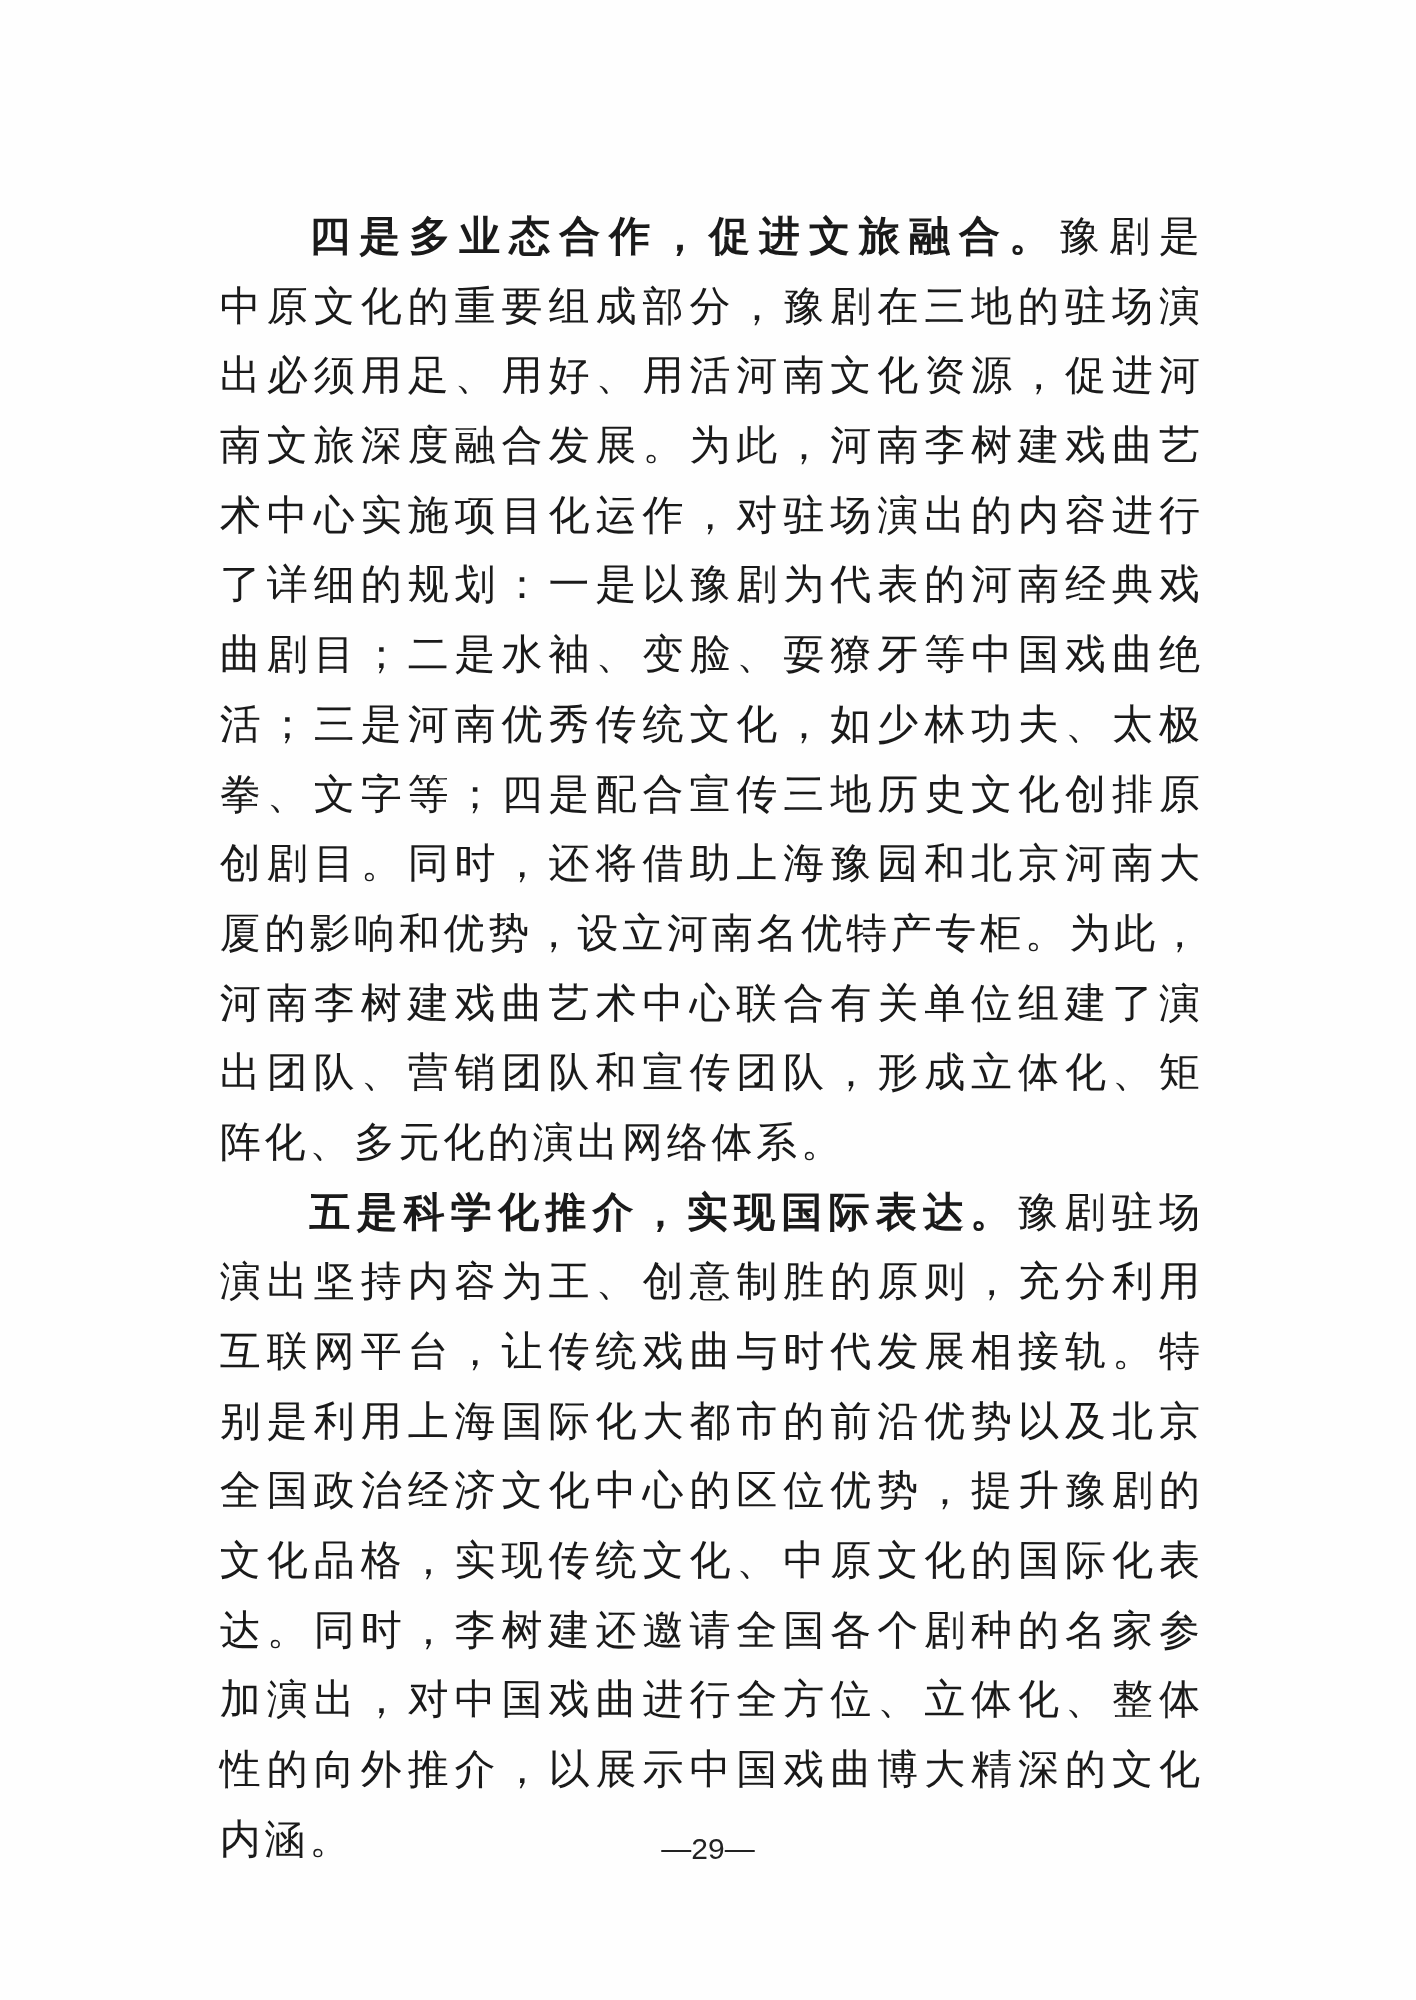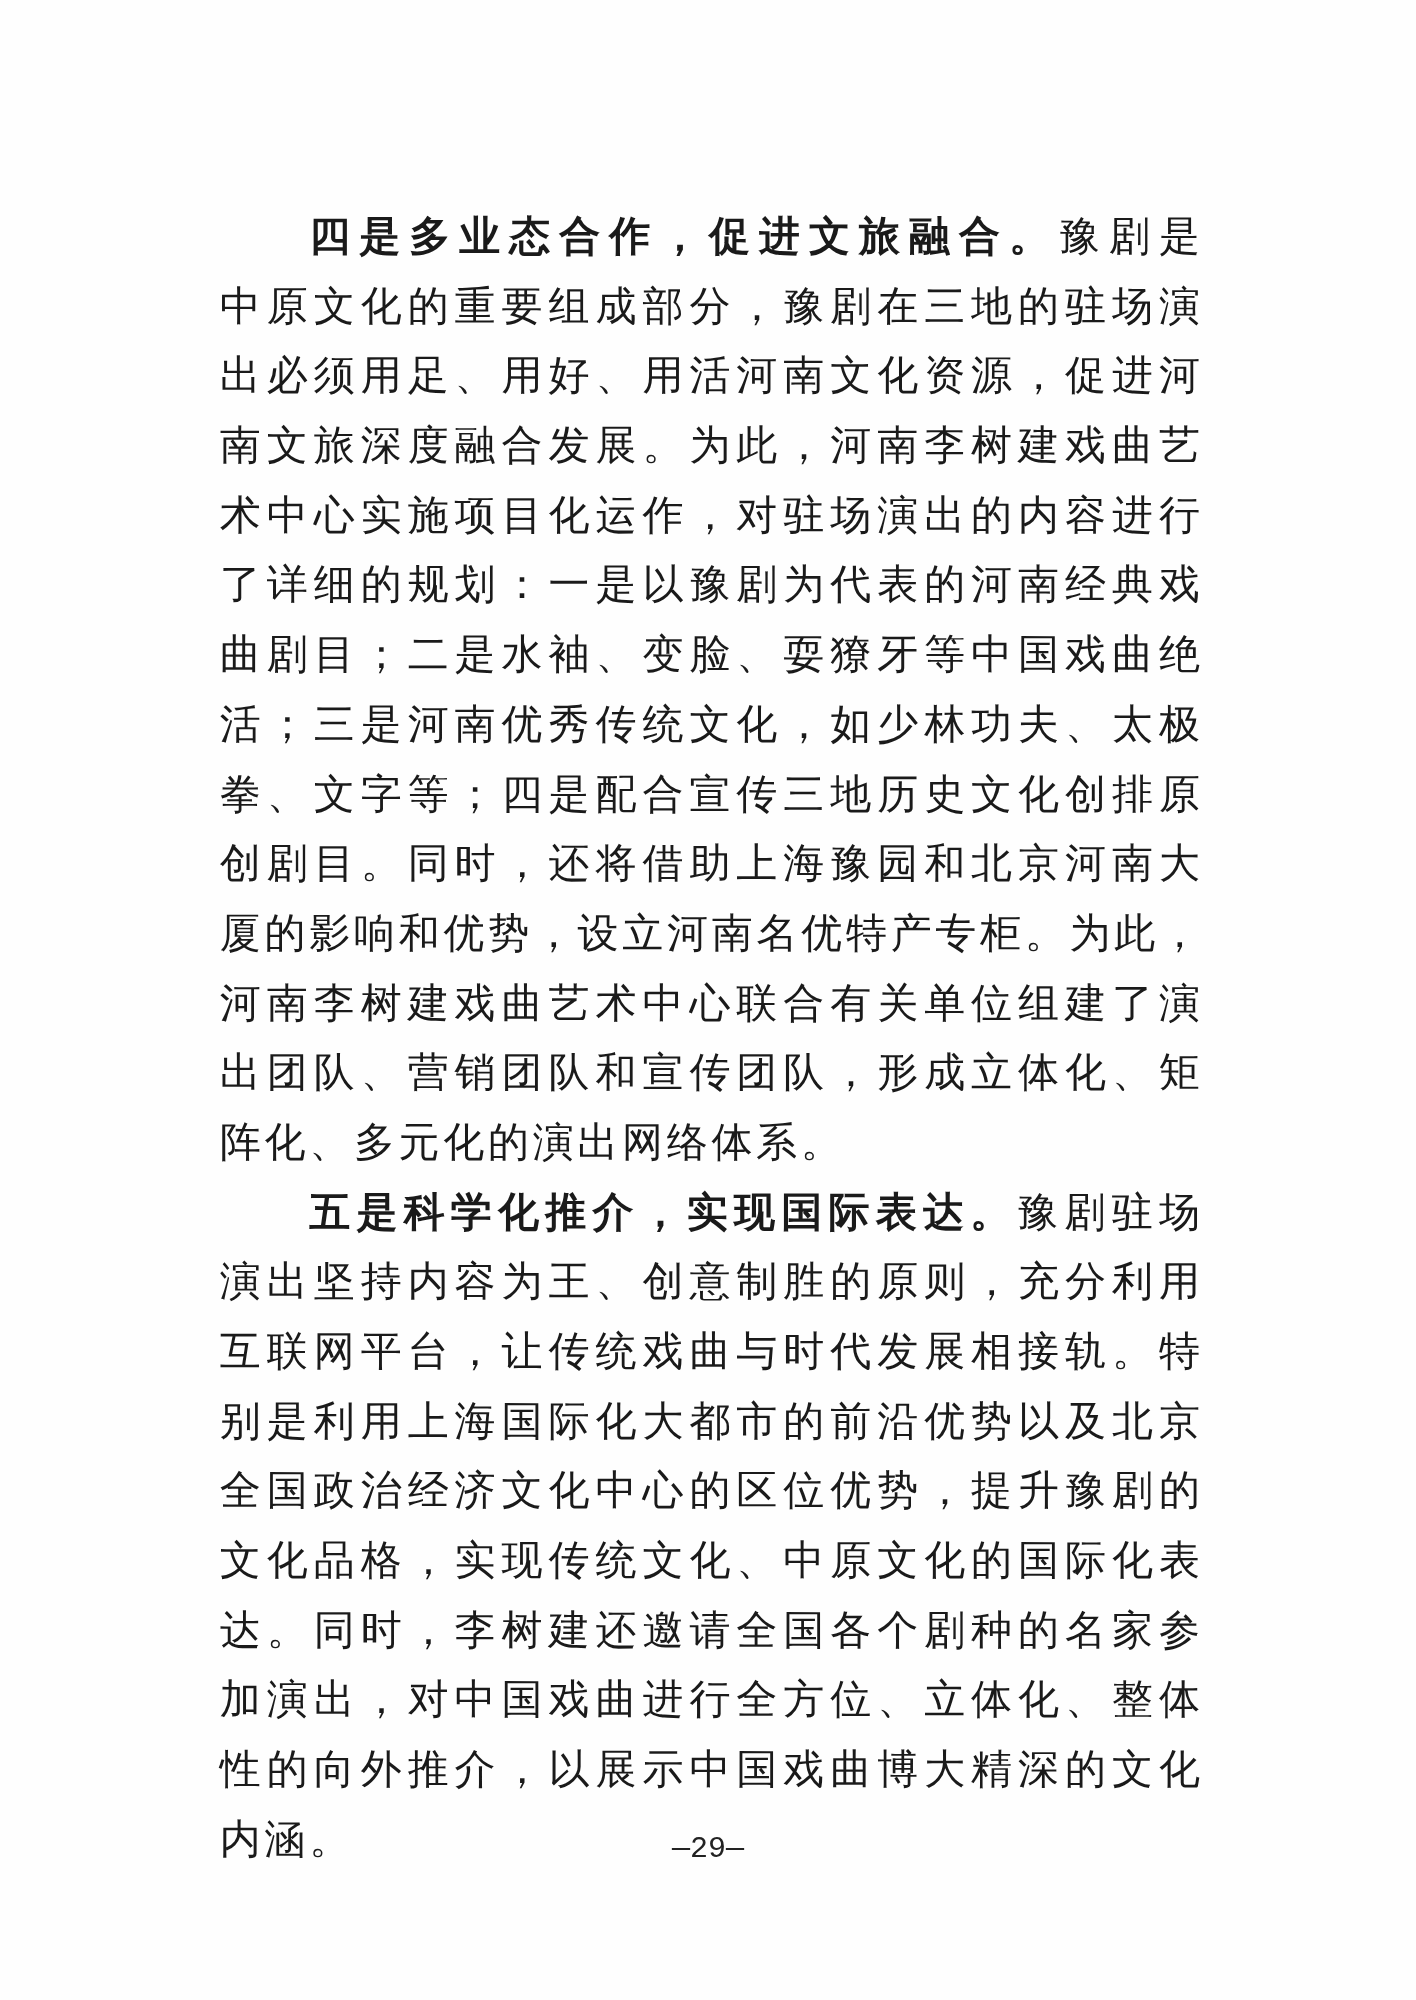--- a/index.html
+++ b/index.html
@@ -53,21 +53,21 @@
     justify-content: space-between;
     flex: 1;
   }
   .line.last .para-text { justify-content: flex-start; flex: none; }
   .page-number {
     position: absolute;
     left: 0;
     width: 1416px;
     top: 1832px;
     text-align: center;
-    font-family: Liberation Mono, monospace;
+    font-family: Liberation Sans, sans-serif;
     font-size: 30px;
     line-height: 34px;
     color: #222;
   }
 </style>
 </head>
 <body>
 
 <div class="page">
   <div class="body-text" id="body-text">

